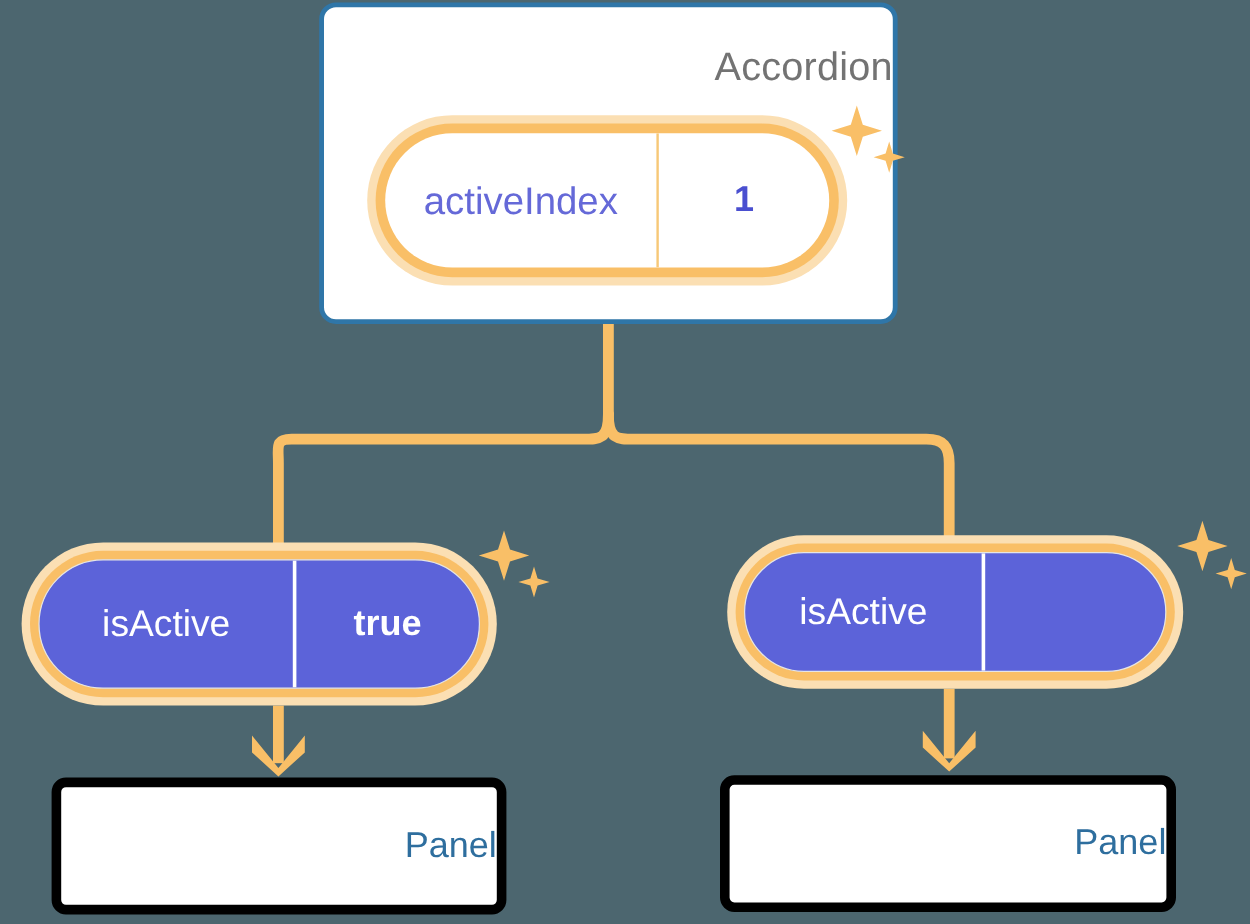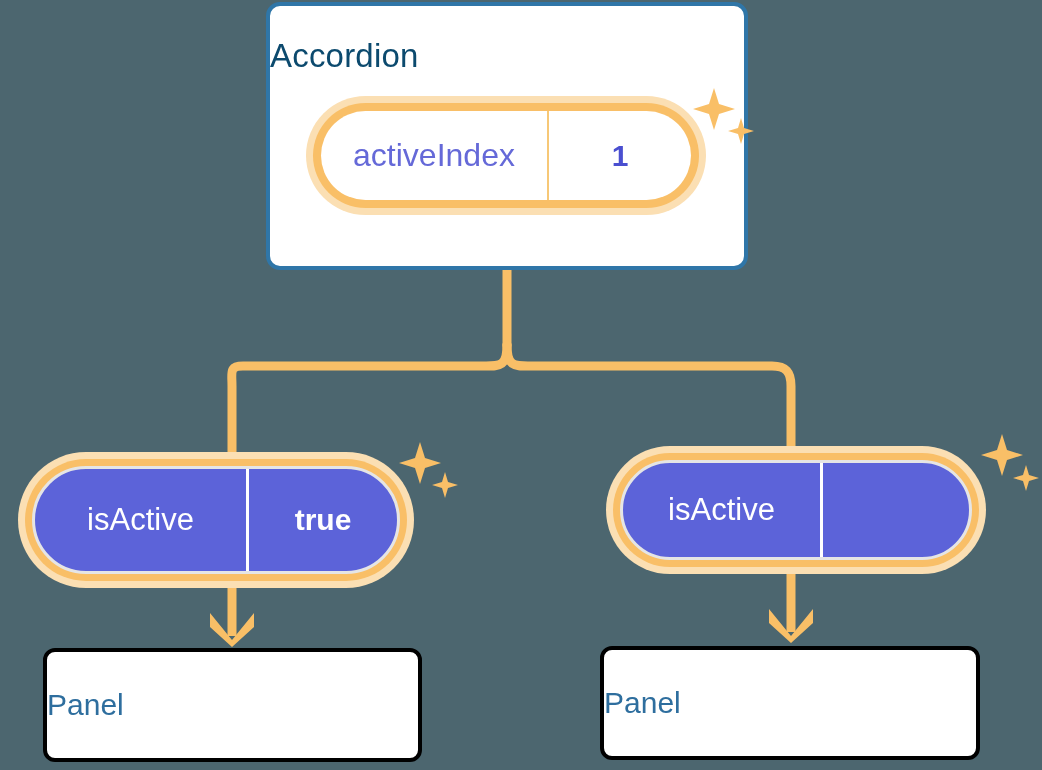--- a/index.html
+++ b/index.html
@@ -41,22 +41,22 @@
     left: 266px;
     top: 2px;
     width: 482px;
     height: 268px;
   }
   .card-title {
     position: absolute;
     left: 0;
     right: 0;
     top: 31px;
-    text-align: left;
-    color: #0c4a6e;
+    text-align: right;
+    color: #737373;
     font-size: 33px;
     letter-spacing: 0.2px;
   }
 
   
   .pill {
     position: absolute;
     box-sizing: border-box;
     display: flex;
     align-items: stretch;
@@ -89,39 +89,39 @@
   .pill .body .val {
     display: flex;
     align-items: center;
     justify-content: center;
     height: 100%;
     box-sizing: border-box;
     white-space: nowrap;
   }
 
   
-  #pill-activeindex { left: 306px; top: 96px; width: 400px; height: 119px; }
+  #pill-activeindex { left: 306px; top: 96px; width: 400px; height: 142px; }
   #pill-activeindex .body { background: #ffffff; }
   #pill-activeindex .body .key {
     flex: 0 0 228px;
     color: #6569d8;
     font-size: 32px;
     border-right: 2px solid #f7c877;
   }
   #pill-activeindex .body .val {
     flex: 1 1 auto;
     color: #4a4fd0;
     font-size: 30px;
     font-weight: bold;
   }
 
   
   .pill.purple .body {
     background: #5c63d9;
-    border: 3px solid #e5e5e5;
+    border: 1px solid #e5e5e5;
     left: 14px; top: 14px; right: 14px; bottom: 14px;
   }
   .pill.purple .body .key {
     color: #ffffff;
     font-size: 31px;
     border-right: 3px solid #ffffff;
   }
   .pill.purple .body .val {
     flex: 1 1 auto;
     color: #ffffff;
@@ -132,26 +132,26 @@
   #pill-isactive-left  { left: 18px;  top: 452px; width: 396px; height: 136px; }
   #pill-isactive-left .body .key  { flex: 0 0 214px; }
 
   #pill-isactive-right { left: 606px; top: 446px; width: 380px; height: 128px; }
   #pill-isactive-right .body .key { flex: 0 0 200px; }
 
   
   .panel {
     position: absolute;
     background: #ffffff;
-    border: 4px solid #000000;
+    border: 8px solid #000000;
     border-radius: 12px;
     box-sizing: border-box;
     display: flex;
     align-items: center;
-    justify-content: flex-start;
+    justify-content: flex-end;
   }
   .panel .panel-label {
     color: #2e6e9e;
     font-size: 30px;
   }
   #panel-left  { left: 43px;  top: 648px; width: 379px; height: 114px; }
   #panel-right { left: 600px; top: 646px; width: 380px; height: 114px; }
 
   
   .sparkles {

